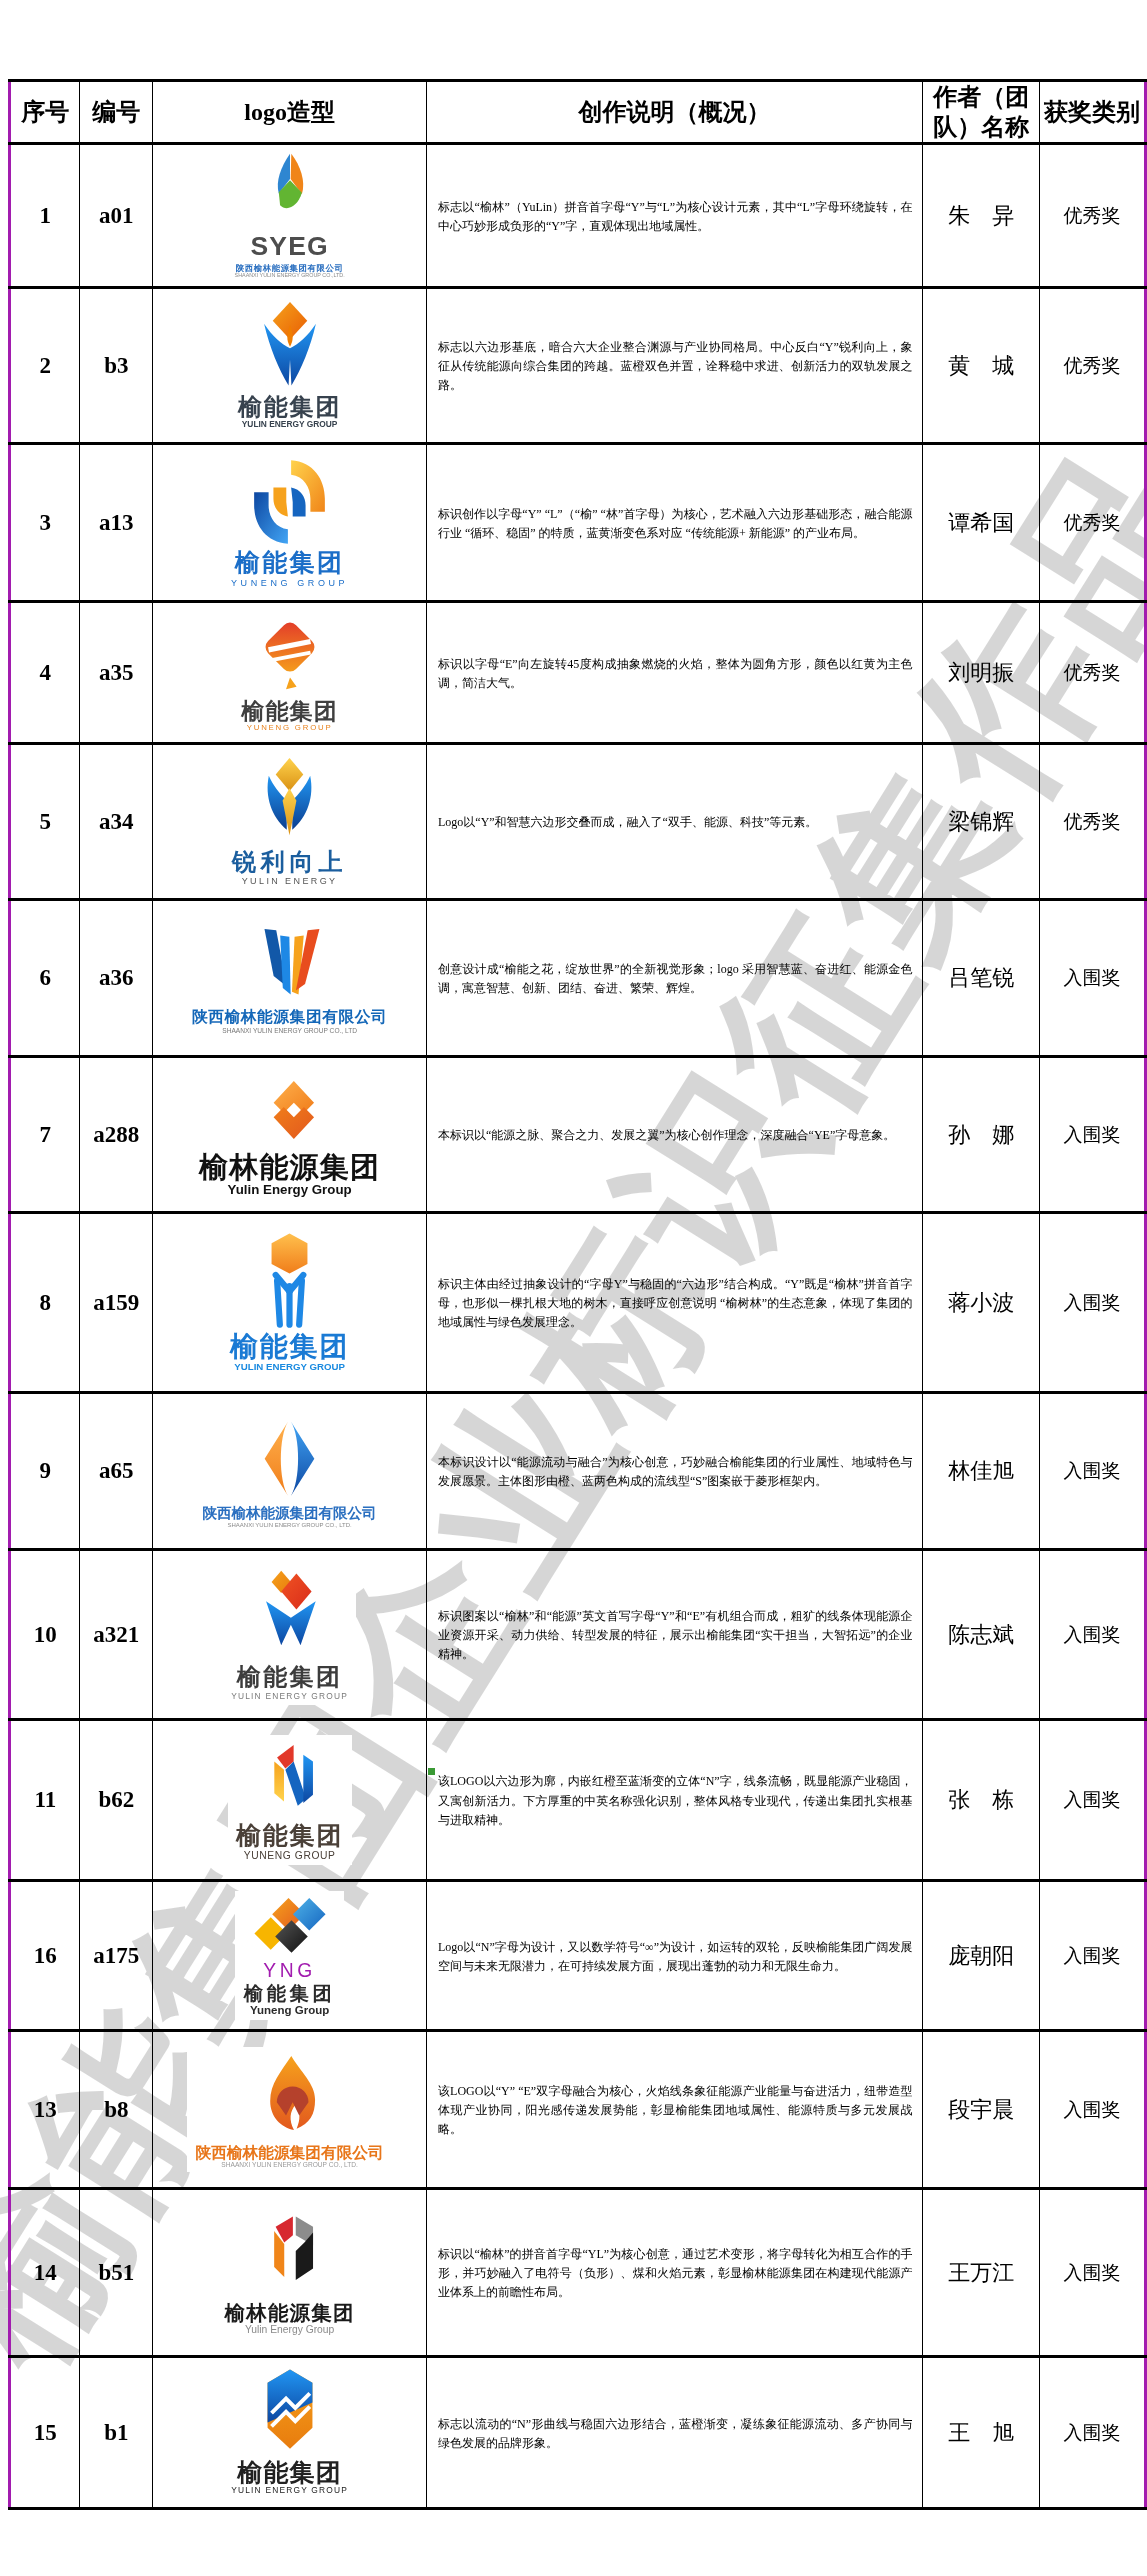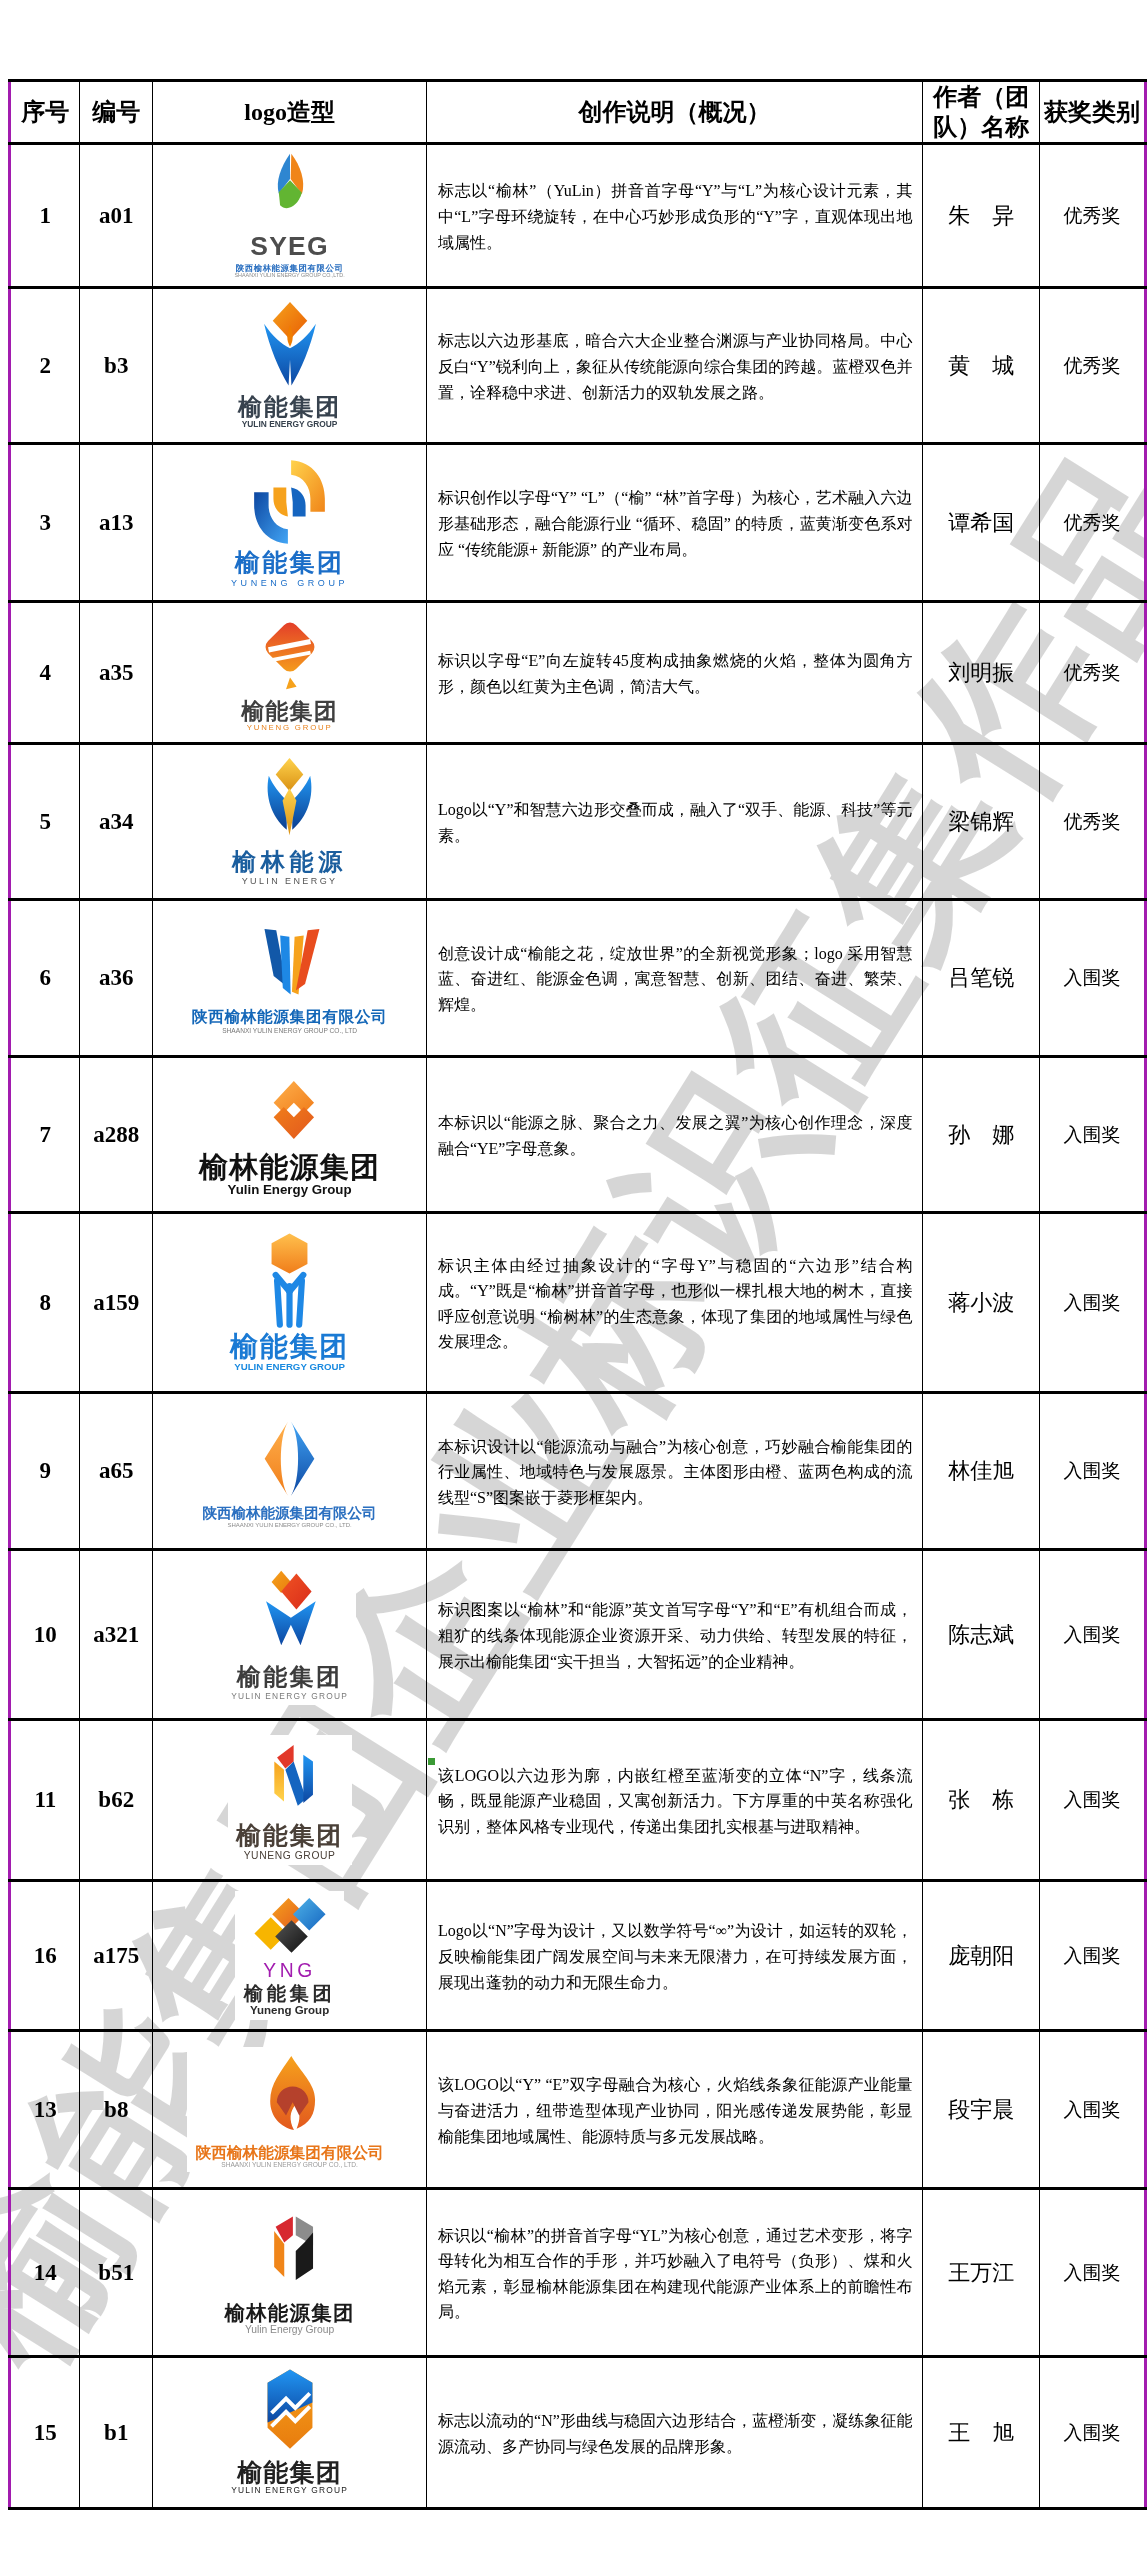--- a/index.html
+++ b/index.html
@@ -17,21 +17,21 @@
         border-top:3px solid #000;border-bottom:3px solid #000;
         padding:0;vertical-align:middle;text-align:center;overflow:hidden;background:transparent;}
   table.award{border:3px solid #a21caf;}
   th{font-family:"Liberation Serif","DejaVu Serif",serif;font-weight:bold;font-size:24px;line-height:1.25;}
   .c-idx{width:68px;font-weight:bold;font-size:23px;}
   .c-code{width:72px;font-weight:bold;font-size:23px;}
   .c-logo{width:273px;}
   .c-desc{width:496px;}
   .c-auth{width:116px;font-size:22px;}
   .c-award{width:104px;font-size:19px;}
-  .desc{text-align:justify;font-size:16px;line-height:1.60;padding:6px 9.7px 3.6px 11px;position:relative;}
+  .desc{text-align:justify;font-size:12px;line-height:1.60;padding:6px 9.7px 3.6px 11px;position:relative;}
   .logo-box{display:inline-block;background:#fff;padding:3.6px 8.4px;line-height:1.1;}
   .lg-latin{font-family:"Liberation Sans",sans-serif;color:#4d4d4d;}
   .lg-cn{font-family:"Liberation Sans","DejaVu Sans",sans-serif;font-weight:bold;}
   .lg-en{font-family:"Liberation Sans",sans-serif;}
   .marker{position:absolute;left:1.2px;top:1.2px;width:7.2px;height:7.2px;background:#3a9a35;}
   
   .lr1 .lg-latin{font-size:26.5px;font-weight:bold;letter-spacing:1.2px;}
   .lr1 .lg-cn{color:#2a6fc0;font-size:8.4px;letter-spacing:0.6px;margin-top:2.4px;}
   .lr1 .lg-en{color:#8a8a8a;font-size:5.4px;}
   .lr2 .lg-cn{color:#37424e;font-size:24px;letter-spacing:1.8px;}
@@ -218,21 +218,21 @@
               <linearGradient id="g5b" x1="0" y1="0" x2="0" y2="1">
                     <stop offset="0" stop-color="#2196f3"></stop>
                     <stop offset="1" stop-color="#0b3e8f"></stop>
                   </linearGradient>
             </defs>
             <polygon points="50,0 70,24 50,48 30,24" fill="url(#g5a)"></polygon>
             <path d="M20 26 C14 56 24 86 46 104 L46 62 C36 52 26 40 20 26 Z" fill="url(#g5b)"></path>
             <path d="M80 26 C86 56 76 86 54 104 L54 62 C64 52 74 40 80 26 Z" fill="url(#g5b)"></path>
             <polygon points="50,44 60,62 50,112 40,62" fill="url(#g5a)"></polygon>
           </svg>
-          <div class="lg-cn">榆林能源</div>
+          <div class="lg-cn">锐利向上</div>
           <div class="lg-en">YULIN ENERGY</div>
         </div>
       </td>
       <td class="c-desc">
             <div class="desc">Logo以“Y”和智慧六边形交叠而成，融入了“双手、能源、科技”等元素。</div>
           </td>
       <td class="c-auth">梁锦辉</td>
       <td class="c-award">优秀奖</td>
     </tr>
 

